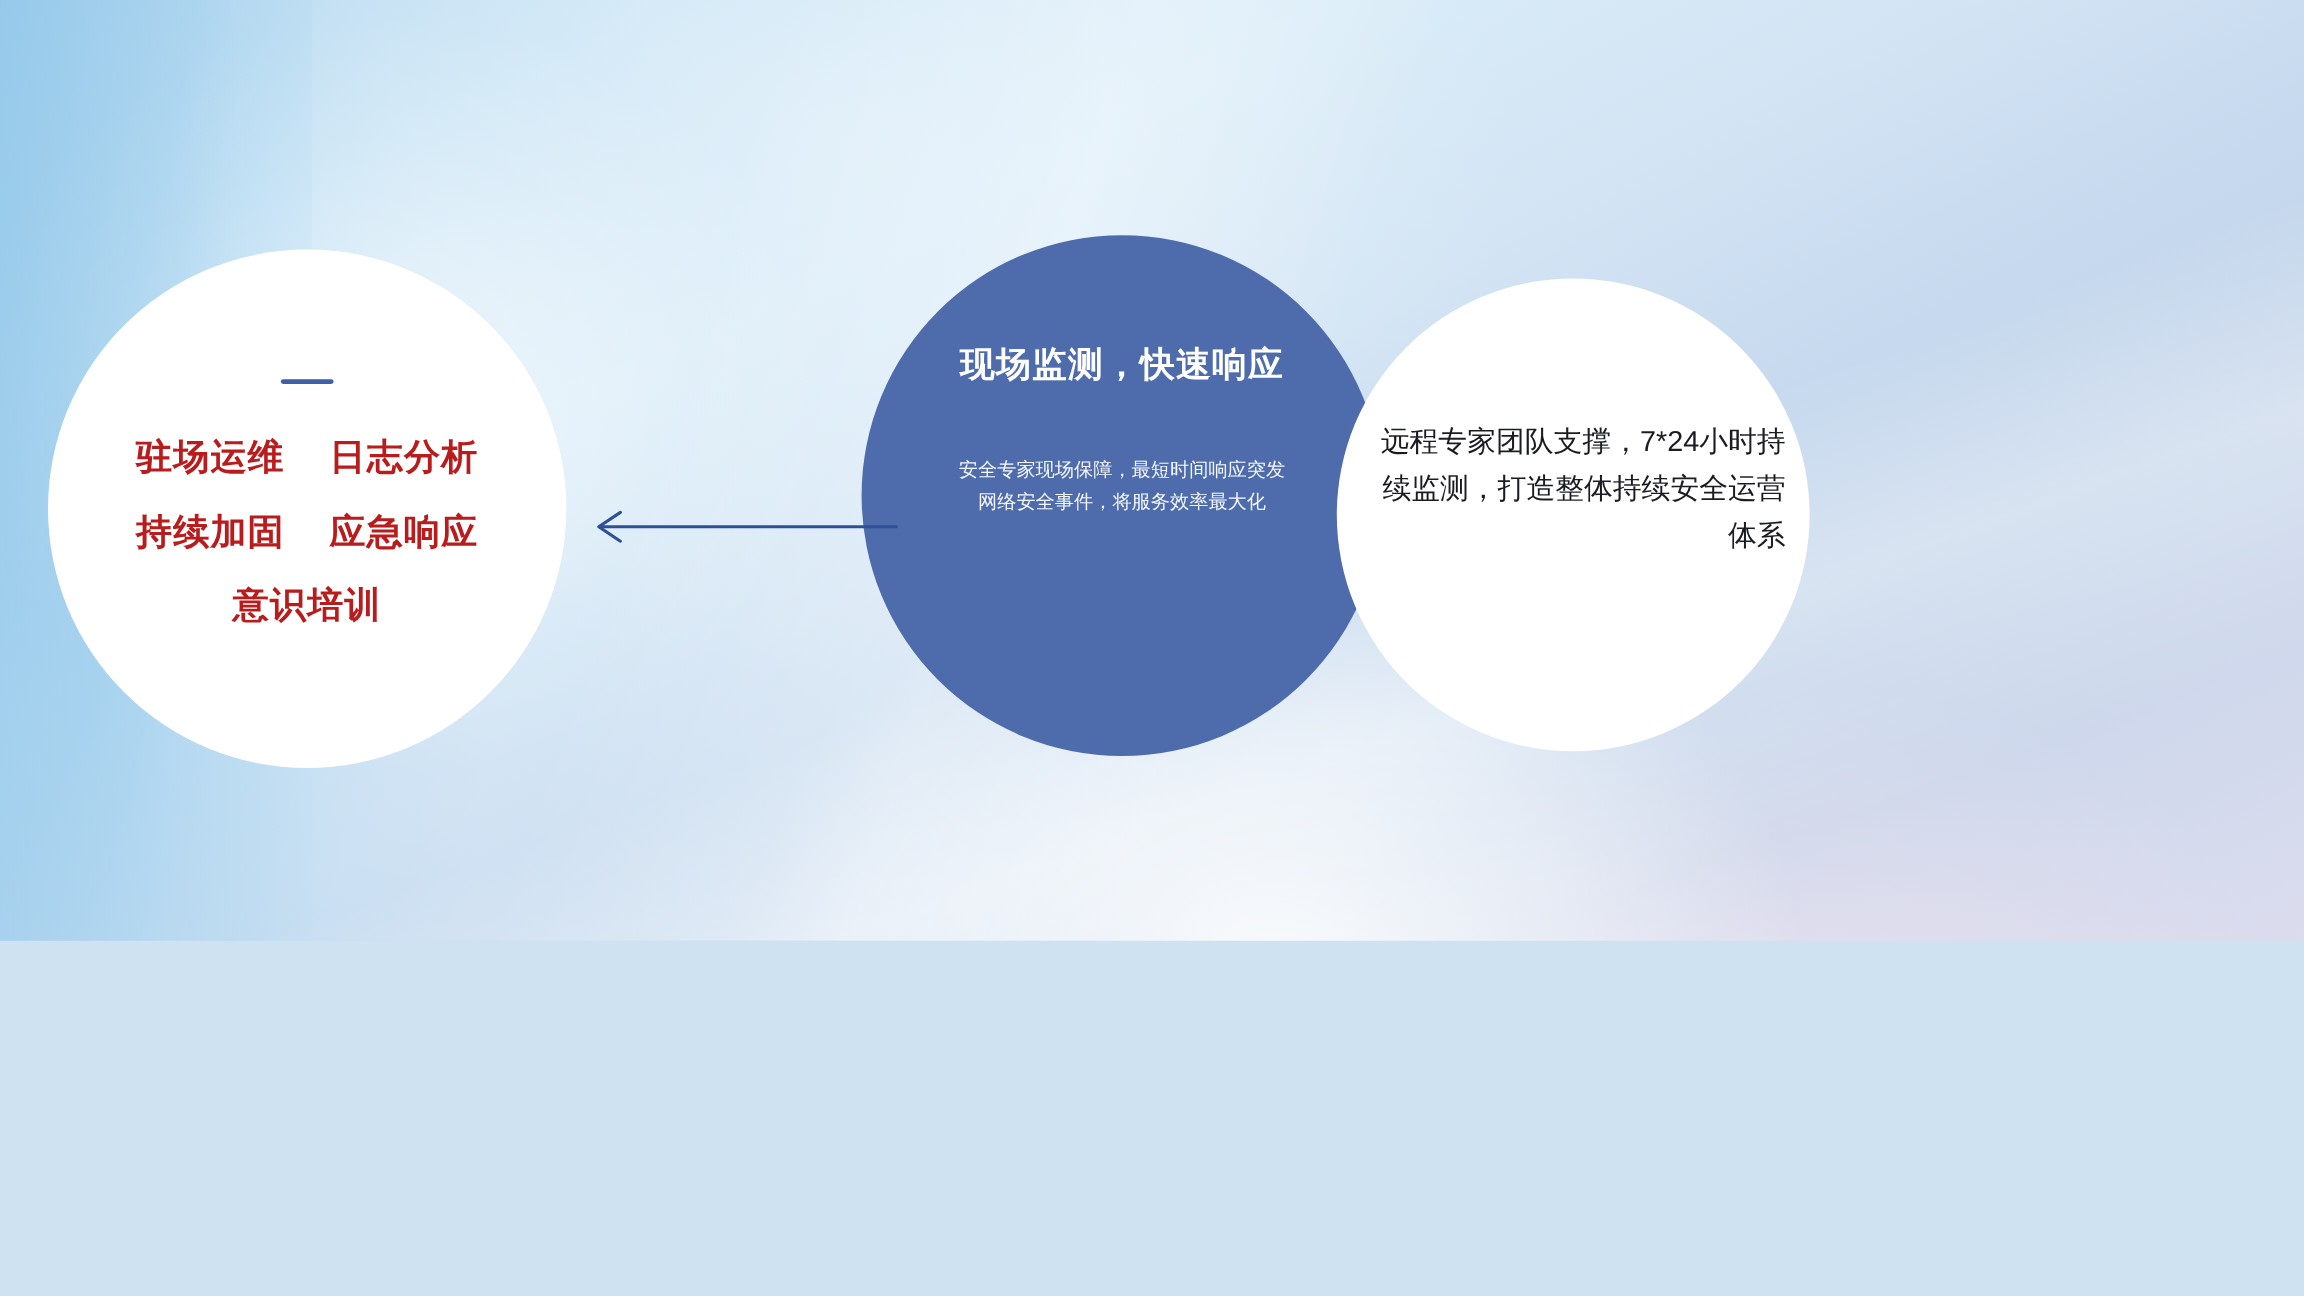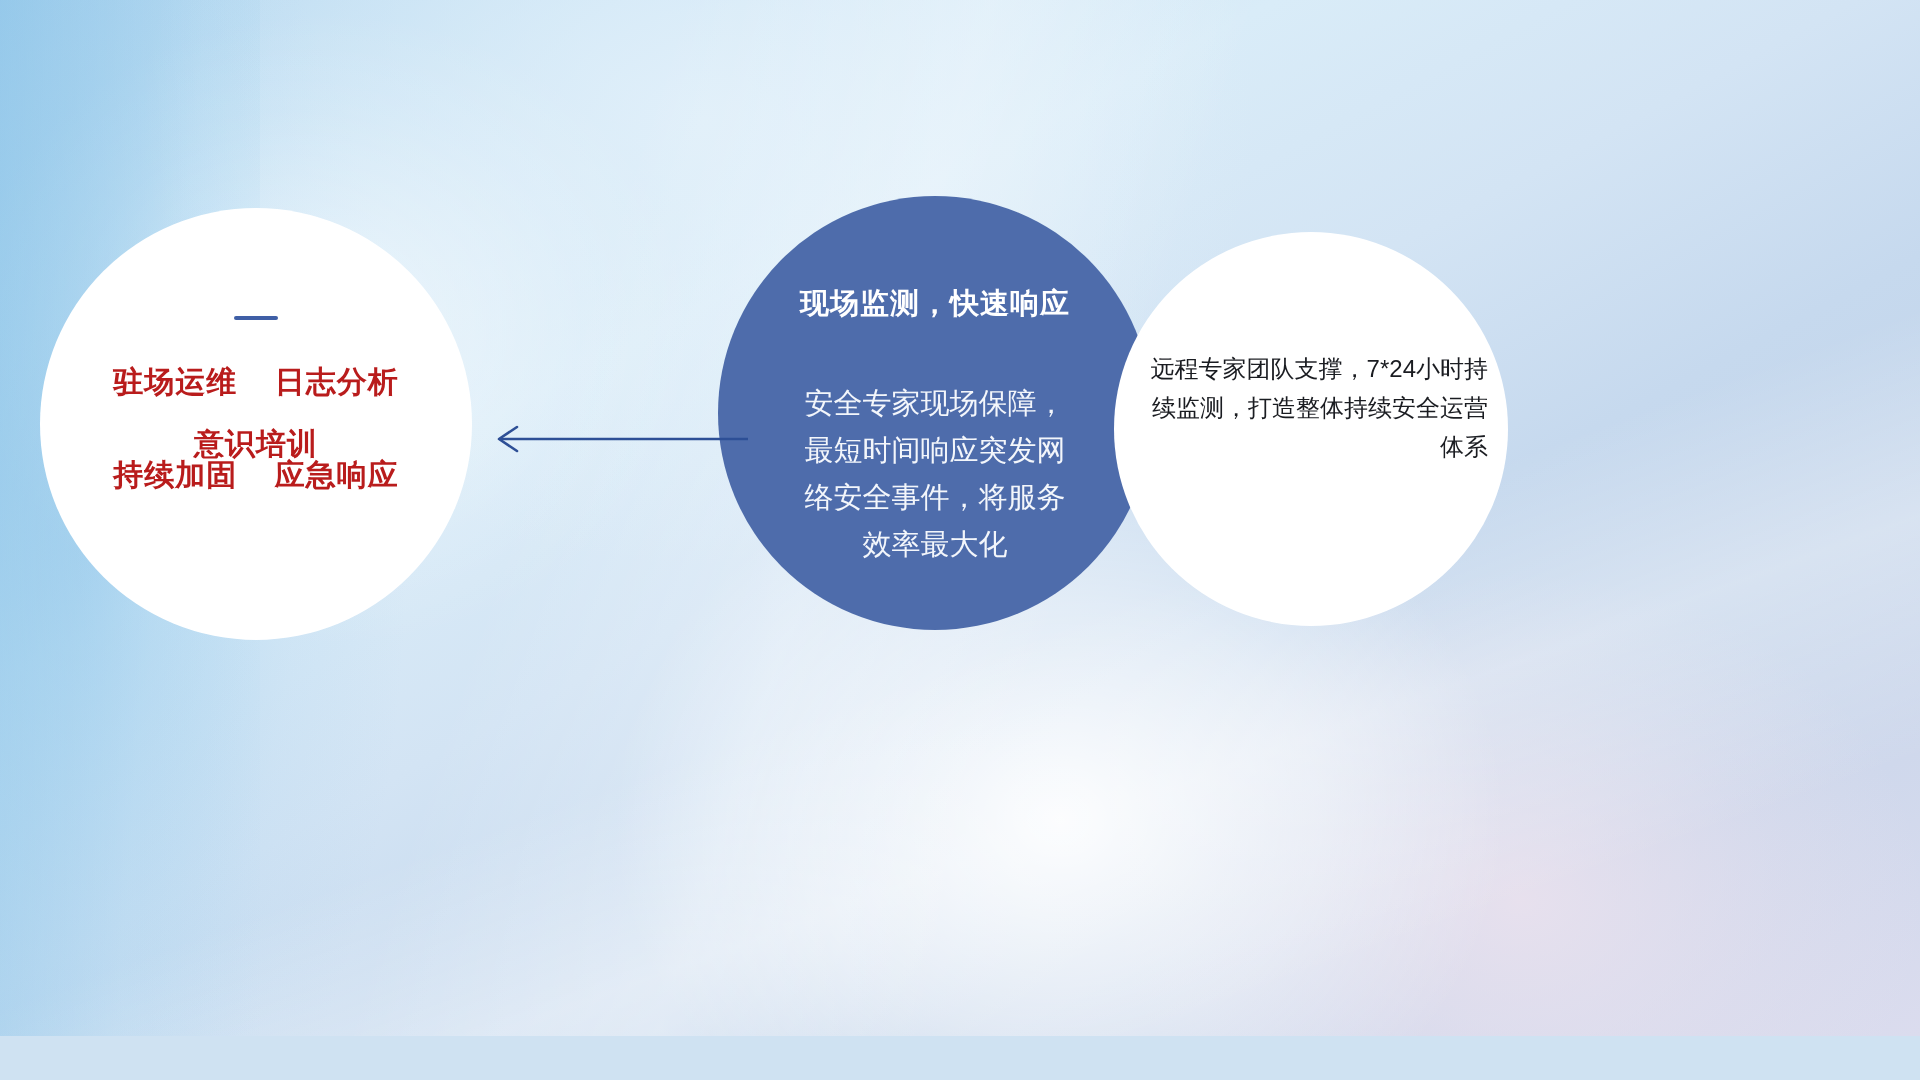--- a/index.html
+++ b/index.html
@@ -11,21 +11,21 @@
     overflow: hidden;
   }
   body {
     font-family: "Liberation Sans", "DejaVu Sans", sans-serif;
     background: #cfe2f2;
   }
 
   #stage {
     position: relative;
     width: 1920px;
-    height: 1036px;
+    height: 784px;
     overflow: hidden;
     background:
       radial-gradient(ellipse 620px 520px at 1060px 820px, rgba(255,255,255,0.92) 0%, rgba(255,255,255,0.45) 42%, rgba(255,255,255,0) 72%),
       radial-gradient(ellipse 520px 420px at 1520px 900px, rgba(236,226,238,0.85) 0%, rgba(236,226,238,0.25) 50%, rgba(236,226,238,0) 78%),
       radial-gradient(ellipse 460px 400px at 330px 330px, rgba(255,255,255,0.55) 0%, rgba(255,255,255,0.12) 55%, rgba(255,255,255,0) 80%),
       radial-gradient(ellipse 700px 560px at 700px 120px, rgba(226,240,250,0.9) 0%, rgba(226,240,250,0.3) 55%, rgba(226,240,250,0) 80%),
       radial-gradient(ellipse 400px 900px at 80px 540px, rgba(150,200,235,0.55) 0%, rgba(150,200,235,0.12) 55%, rgba(150,200,235,0) 82%),
       linear-gradient(152deg, #b6d8f0 0%, #c6e2f4 16%, #d9ecf8 33%, #d3e4f4 48%, #c6d9ee 62%, #c3d4ea 74%, #cfd8ec 86%, #dbdcee 100%);
   }
 
@@ -124,21 +124,21 @@
   }
   #center-title {
     font-size: 29px;
     font-weight: bold;
     color: #ffffff;
     letter-spacing: 1px;
     margin-bottom: 0;
   }
   #center-body {
     margin-top: 56px;
-    font-size: 29px;
+    font-size: 16px;
     color: #f3f6fb;
     line-height: 1.62;
     padding: 0 56px;
     text-align: center;
   }
 
   
   #right-content {
     position: absolute;
     left: 8px;
@@ -180,22 +180,22 @@
     <div id="center-content">
       <div id="center-title">现场监测，快速响应</div>
       <div id="center-body">安全专家现场保障，最短时间响应突发网络安全事件，将服务效率最大化</div>
     </div>
   </div>
 
   <div class="bubble" id="bubble-left">
     <div id="left-content">
       <div id="left-divider"></div>
       <div class="left-line">驻场运维    日志分析</div>
+      <div class="left-line">持续加固    应急响应</div>
       <div class="left-line last">意识培训</div>
-      <div class="left-line">持续加固    应急响应</div>
     </div>
   </div>
 
   <div class="bubble" id="bubble-right">
     <div id="right-content">
       <div id="right-body">远程专家团队支撑，7*24小时持续监测，打造整体持续安全运营体系</div>
     </div>
   </div>
 
   <svg id="arrow" viewBox="0 0 260 50">

